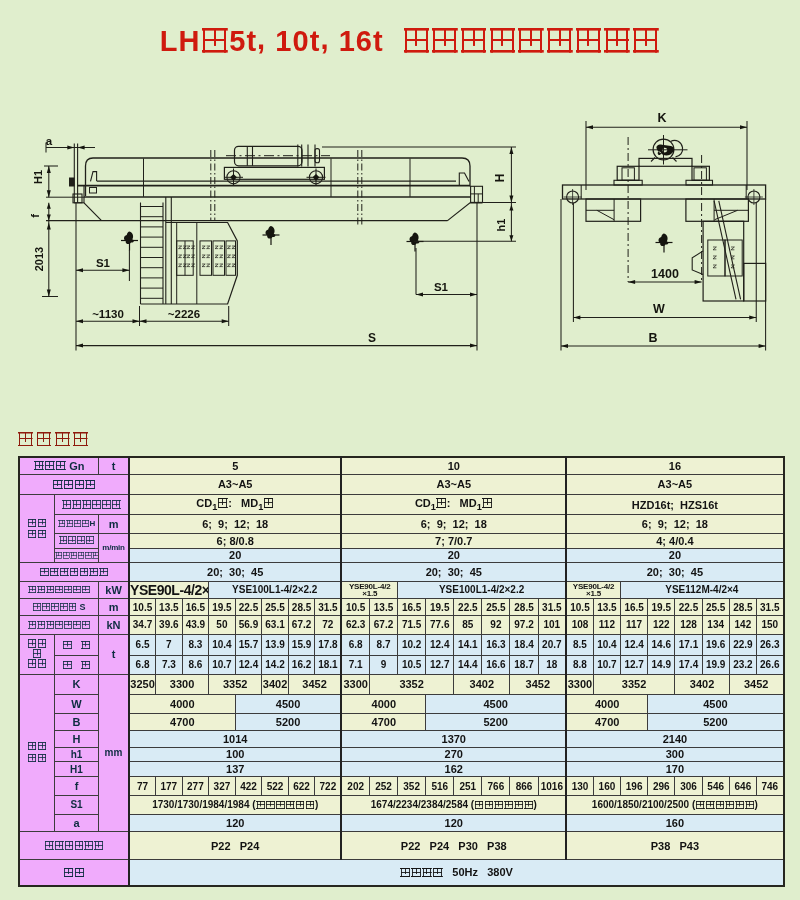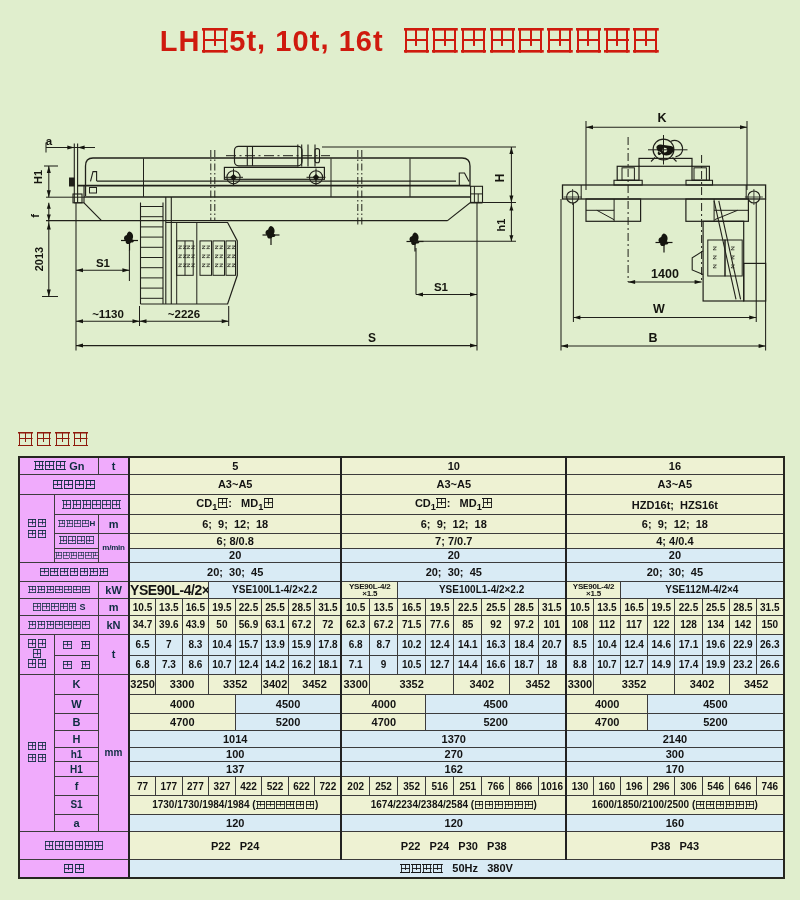--- a/index.html
+++ b/index.html
@@ -678,18 +678,18 @@
         <td class="bgB lt" colspan="8">160</td>
       </tr>
 
 <tr style="height:28px">
         <th colspan="3" class="s10"><i class="g"></i><i class="g"></i><i class="g"></i><i class="g"></i><i class="g"></i><i class="g"></i></th>
         <td class="bgG lt" colspan="8">P22&nbsp;&nbsp;&nbsp;P24</td>
         <td class="bgG lt" colspan="8">P22&nbsp;&nbsp;&nbsp;P24&nbsp;&nbsp;&nbsp;P30&nbsp;&nbsp;&nbsp;P38</td>
         <td class="bgG lt" colspan="8">P38&nbsp;&nbsp;&nbsp;P43</td>
       </tr>
 
-<tr style="height:18px">
+<tr style="height:26px">
         <th colspan="3"><i class="g"></i><i class="g"></i></th>
         <td class="bgB lt" colspan="24"><i class="g"></i><i class="g"></i><i class="g"></i><i class="g"></i>&nbsp;&nbsp;&nbsp;50Hz&nbsp;&nbsp;&nbsp;380V</td>
       </tr>
 </tbody>
   </table>
 
 </body></html>

